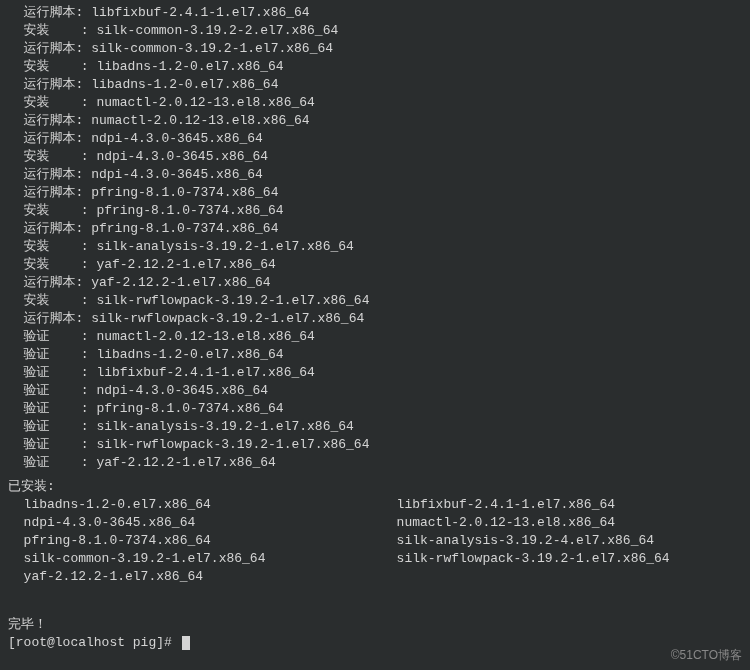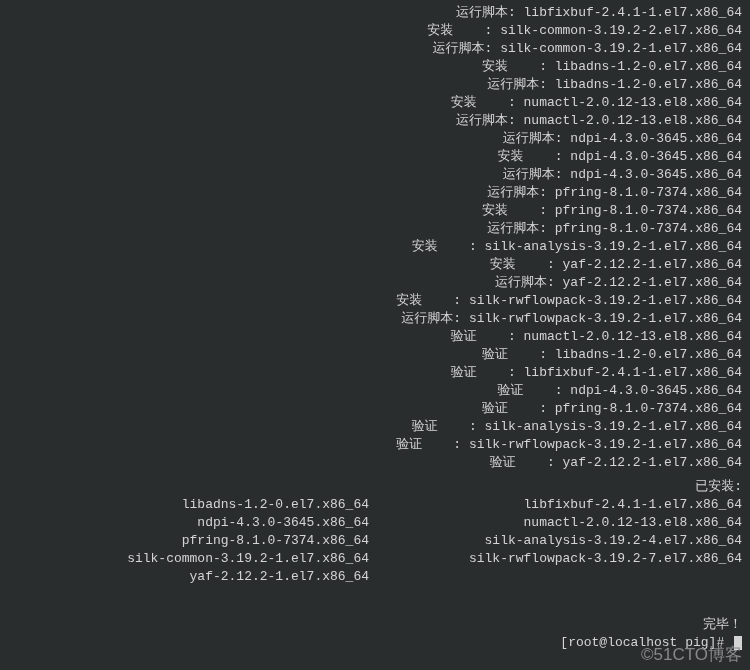--- a/index.html
+++ b/index.html
@@ -1,15 +1,15 @@
 <!DOCTYPE html>
 <html><head>
   <meta charset="utf-8">
   <style>
-    * { margin: 0; padding: 0; box-sizing: border-box; text-align: right; }
+    * { margin: 0; padding: 0; box-sizing: border-box; }
     body {
       background: #2a2d2e;
       color: #d4d4d4;
       font-family: "Consolas", "Monaco", "Courier New", monospace;
       font-size: 13px;
       line-height: 18px;
       width: 750px;
       height: 670px;
       overflow: hidden;
       position: relative;
@@ -31,21 +31,21 @@
       height: 14px;
       background: #d4d4d4;
       vertical-align: text-bottom;
       margin-left: 2px;
     }
     .watermark {
       position: absolute;
       bottom: 6px;
       right: 8px;
       color: #888;
-      font-size: 17px;
+      font-size: 12px;
       font-family: sans-serif;
     }
   </style>
 </head>
 <body>
 
 <div id="terminal">
     <div class="line">  运行脚本: libfixbuf-2.4.1-1.el7.x86_64</div>
     <div class="line">  安装    : silk-common-3.19.2-2.el7.x86_64</div>
     <div class="line">  运行脚本: silk-common-3.19.2-1.el7.x86_64</div>
@@ -77,21 +77,21 @@
 <div class="installed-section">
   <div class="line">已安装:</div>
   <div id="installed-grid" class="installed-grid">
       <div class="installed-item">  libadns-1.2-0.el7.x86_64</div>
       <div class="installed-item">  libfixbuf-2.4.1-1.el7.x86_64</div>
       <div class="installed-item">  ndpi-4.3.0-3645.x86_64</div>
       <div class="installed-item">  numactl-2.0.12-13.el8.x86_64</div>
       <div class="installed-item">  pfring-8.1.0-7374.x86_64</div>
       <div class="installed-item">  silk-analysis-3.19.2-4.el7.x86_64</div>
       <div class="installed-item">  silk-common-3.19.2-1.el7.x86_64</div>
-      <div class="installed-item">  silk-rwflowpack-3.19.2-7.el7.x86_64</div>
+      <div class="installed-item">  silk-rwflowpack-3.19.2-1.el7.x86_64</div>
       <div class="installed-item">  yaf-2.12.2-1.el7.x86_64</div>
     </div>
 </div>
 
 <div class="done-section">
   <div class="line">完毕！</div>
   <div class="prompt-line"><span>[root@localhost pig]# </span><span class="cursor"></span></div>
 </div>
 
 <div class="watermark">©51CTO博客</div>

